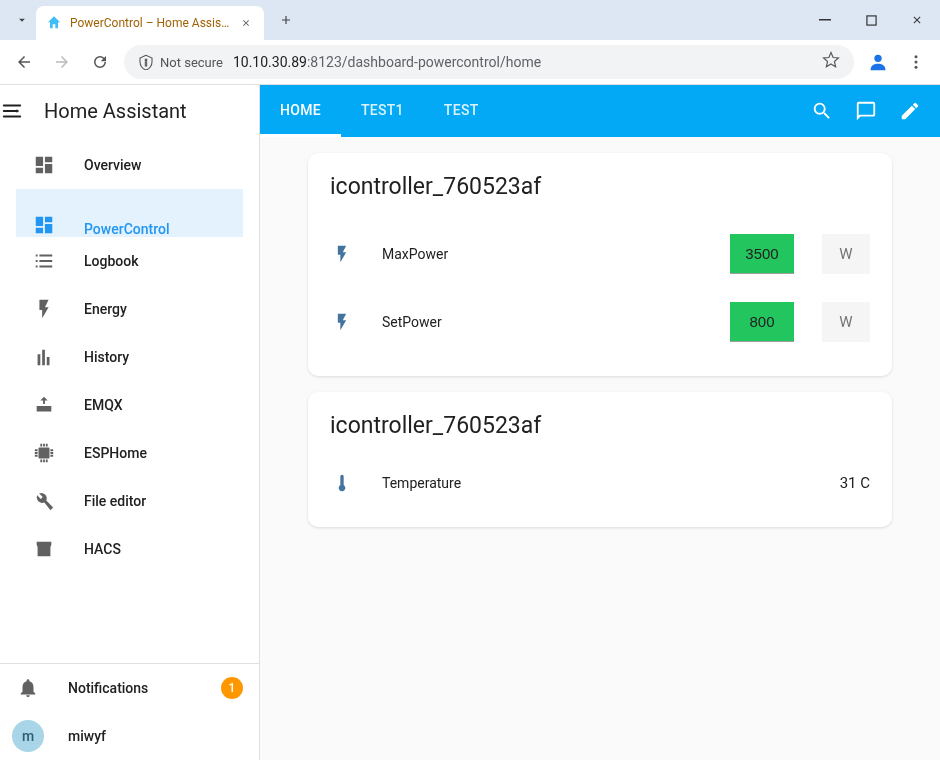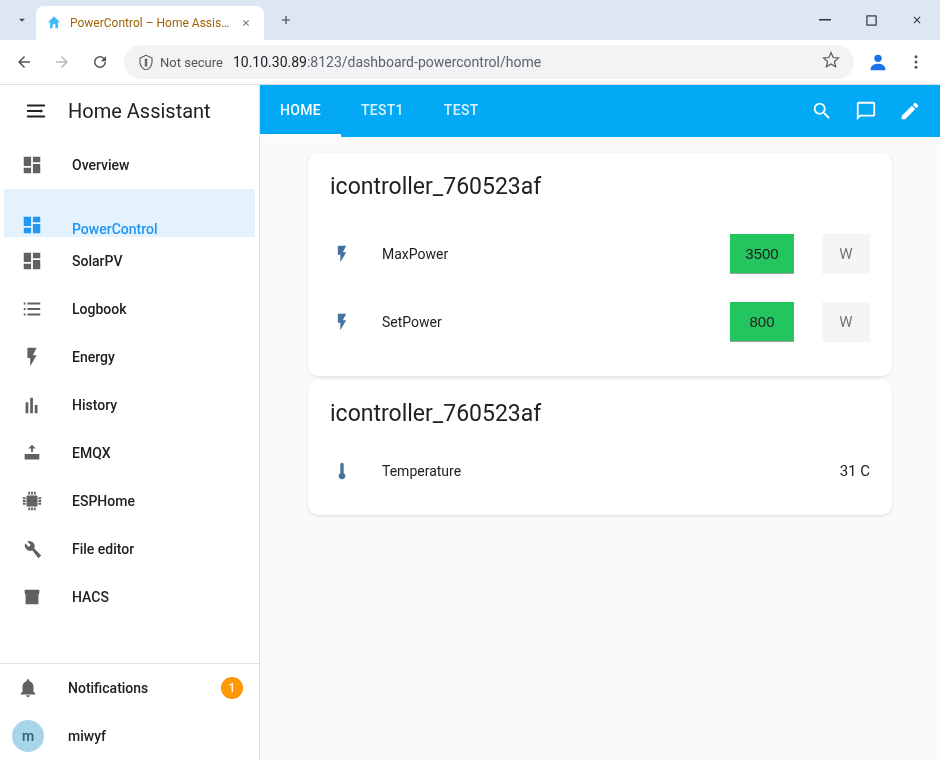--- a/index.html
+++ b/index.html
@@ -25,24 +25,24 @@
 .url-text { font-size: 14px; color: #333; flex: 1; }
 .url-host { color: #202124; }
 .url-path { color: #5f6368; }
 .star-btn { color: #555; }
 .profile-btn { width: 28px; height: 28px; border-radius: 50%; display: flex; align-items: center; justify-content: center; }
 .menu-dots { width: 28px; height: 28px; display: flex; align-items: center; justify-content: center; cursor: pointer; color: #555; }
 
 
 .app { display: flex; height: 675px; }
 .sidebar { width: 260px; border-right: 1px solid #e0e0e0; display: flex; flex-direction: column; position: relative; }
-.sidebar-header { height: 52px; display: flex; align-items: center; padding: 0 24px; gap: 20px; }
+.sidebar-header { height: 52px; display: flex; align-items: center; padding: 0 0; gap: 20px; }
 .hamburger { width: 24px; height: 24px; cursor: pointer; display: flex; align-items: center; justify-content: center; }
 .brand { font-size: 20px; font-weight: 400; color: #212121; }
-.sidebar-scroll { flex: 1; overflow-y: auto; position: relative; padding: 4px 4px; }
+.sidebar-scroll { flex: 1; overflow-y: auto; position: relative; padding: 4px 16px; }
 .sidebar-scroll::-webkit-scrollbar { width: 8px; }
 .sidebar-scroll::-webkit-scrollbar-thumb { background: #c0c0c0; border-radius: 4px; }
 .nav-item { height: 48px; display: flex; align-items: center; padding: 0 16px; gap: 28px; cursor: pointer; color: #212121; font-size: 14px; font-weight: 500; }
 .nav-item.active { background: #e3f2fd; color: #2196f3; align-items: flex-end; }
 .nav-item.active .nav-icon svg { fill: #2196f3; }
 .nav-icon { width: 24px; height: 24px; display: flex; align-items: center; justify-content: center; }
 .nav-icon svg { fill: #616161; }
 
 .sidebar-bottom { border-top: 1px solid #e0e0e0; }
 .nav-item .badge { margin-left: auto; background: #ff9800; color: #fff; border-radius: 50%; width: 22px; height: 22px; display: flex; align-items: center; justify-content: center; font-size: 12px; font-weight: 500; }
@@ -52,21 +52,21 @@
 .main { flex: 1; background: #fafafa; display: flex; flex-direction: column; }
 .topbar { height: 52px; background: #03a9f4; display: flex; align-items: center; padding: 0 8px 0 0; color: #fff; }
 .tabs { display: flex; height: 100%; }
 .tab-btn { padding: 0 20px; display: flex; align-items: center; font-size: 14px; font-weight: 500; cursor: pointer; color: rgba(255,255,255,0.85); border-bottom: 3px solid transparent; letter-spacing: 0.3px; }
 .tab-btn.active { color: #fff; border-bottom-color: #fff; }
 .topbar-spacer { flex: 1; }
 .topbar-icon { width: 44px; height: 44px; display: flex; align-items: center; justify-content: center; cursor: pointer; }
 .topbar-icon svg { fill: #fff; }
 
 .content { padding: 16px 48px; overflow-y: auto; flex: 1; }
-.card { background: #fff; border-radius: 10px; box-shadow: 0 1px 3px rgba(0,0,0,0.12); padding: 20px 22px; margin-bottom: 4px; }
+.card { background: #fff; border-radius: 10px; box-shadow: 0 1px 3px rgba(0,0,0,0.12); padding: 20px 22px; margin-bottom: 16px; }
 .card-title { font-size: 23px; font-weight: 400; color: #212121; margin-bottom: 20px; }
 .row { display: flex; align-items: center; padding: 14px 0; gap: 28px; }
 .row-icon { width: 24px; display: flex; justify-content: center; }
 .row-icon svg { fill: #44739e; width: 20px; height: 20px; }
 .row-label { flex: 1; font-size: 14px; color: #212121; }
 .row-input { width: 64px; height: 40px; border: none; border-bottom: 1px solid #9e9e9e; background: #22c55e; text-align: center; font-size: 15px; color: #212121; padding: 0; }
 .row-unit-box { width: 48px; height: 40px; background: #f5f5f5; display: flex; align-items: center; justify-content: center; font-size: 15px; color: #757575; }
 .row-value { font-size: 15px; color: #212121; }
 </style>
 </head>
@@ -183,28 +183,20 @@
           </span>
           <span>Overview</span>
         </div>
         <div class="nav-item active">
           <span class="nav-icon">
             <svg width="22" height="22" viewBox="0 0 24 24">
               <use href="#ic-dashboard"></use>
             </svg>
           </span>
           <span>PowerControl</span>
-        </div>
-        <div class="nav-item">
-          <span class="nav-icon">
-            <svg width="22" height="22" viewBox="0 0 24 24">
-              <use href="#ic-dashboard"></use>
-            </svg>
-          </span>
-          <span>SolarPV</span>
         </div>
         <div class="nav-item">
           <span class="nav-icon">
             <svg width="22" height="22" viewBox="0 0 24 24">
               <use href="#ic-list"></use>
             </svg>
           </span>
           <span>Logbook</span>
         </div>
         <div class="nav-item">

